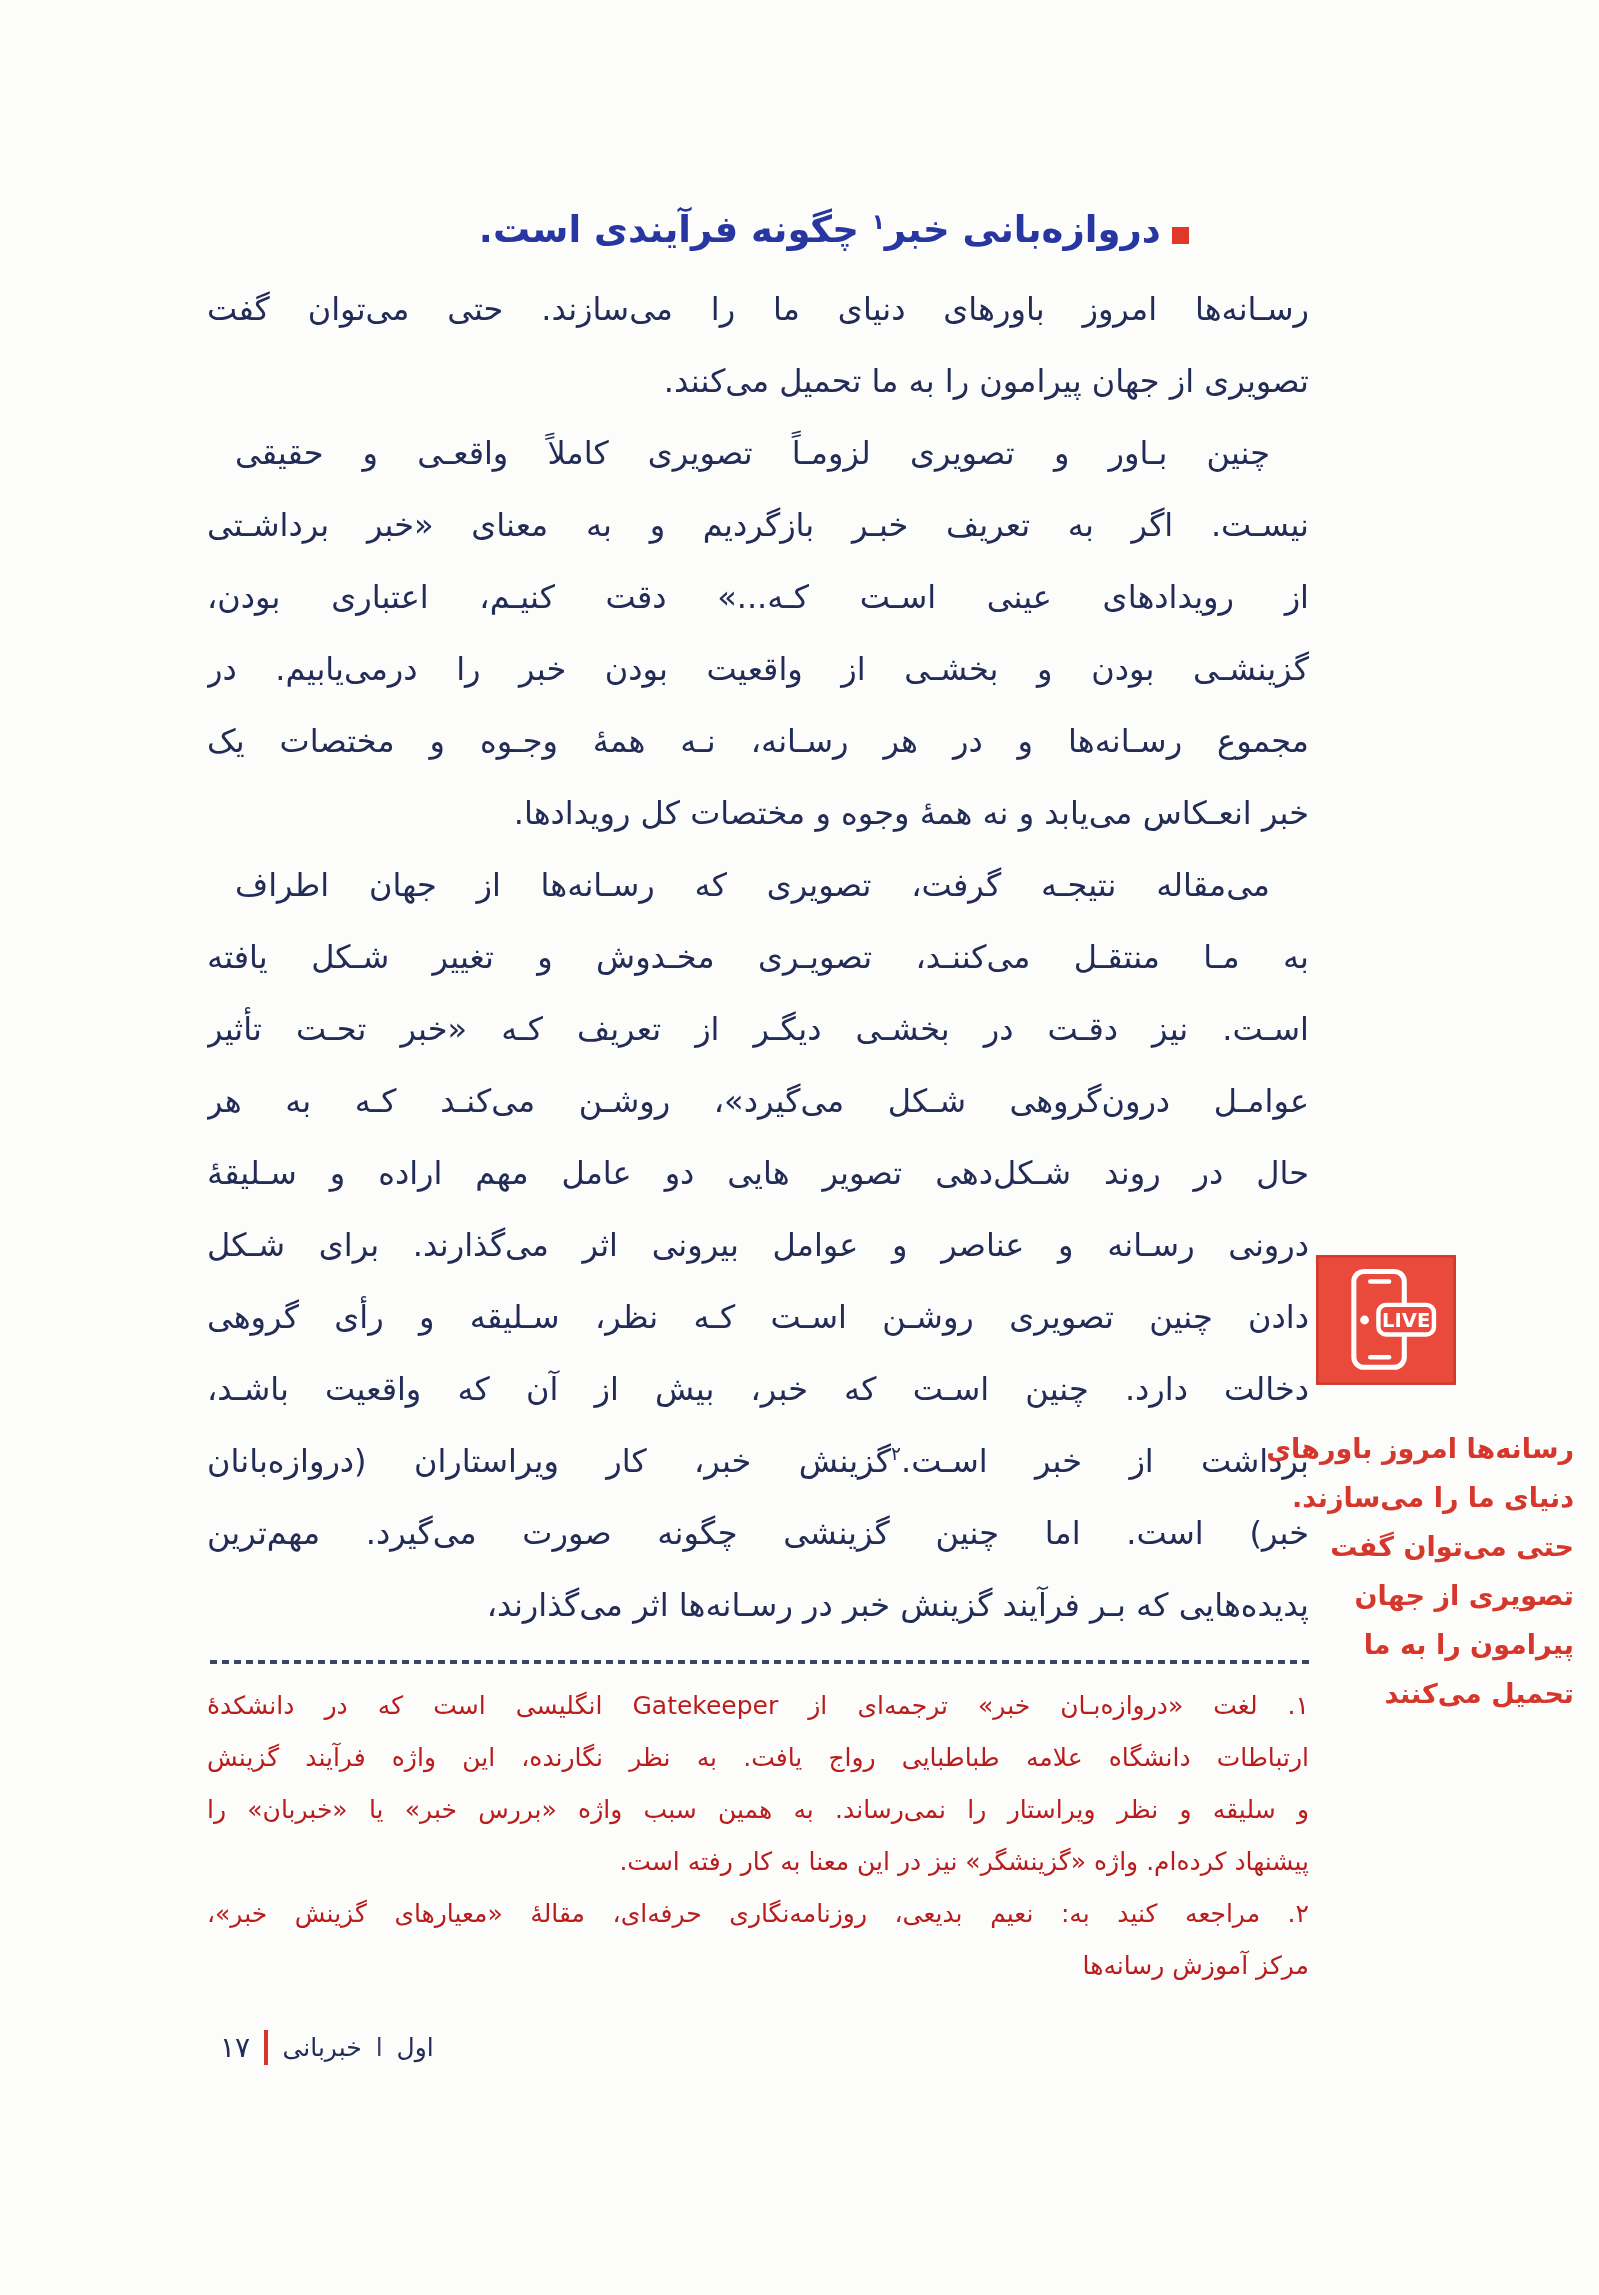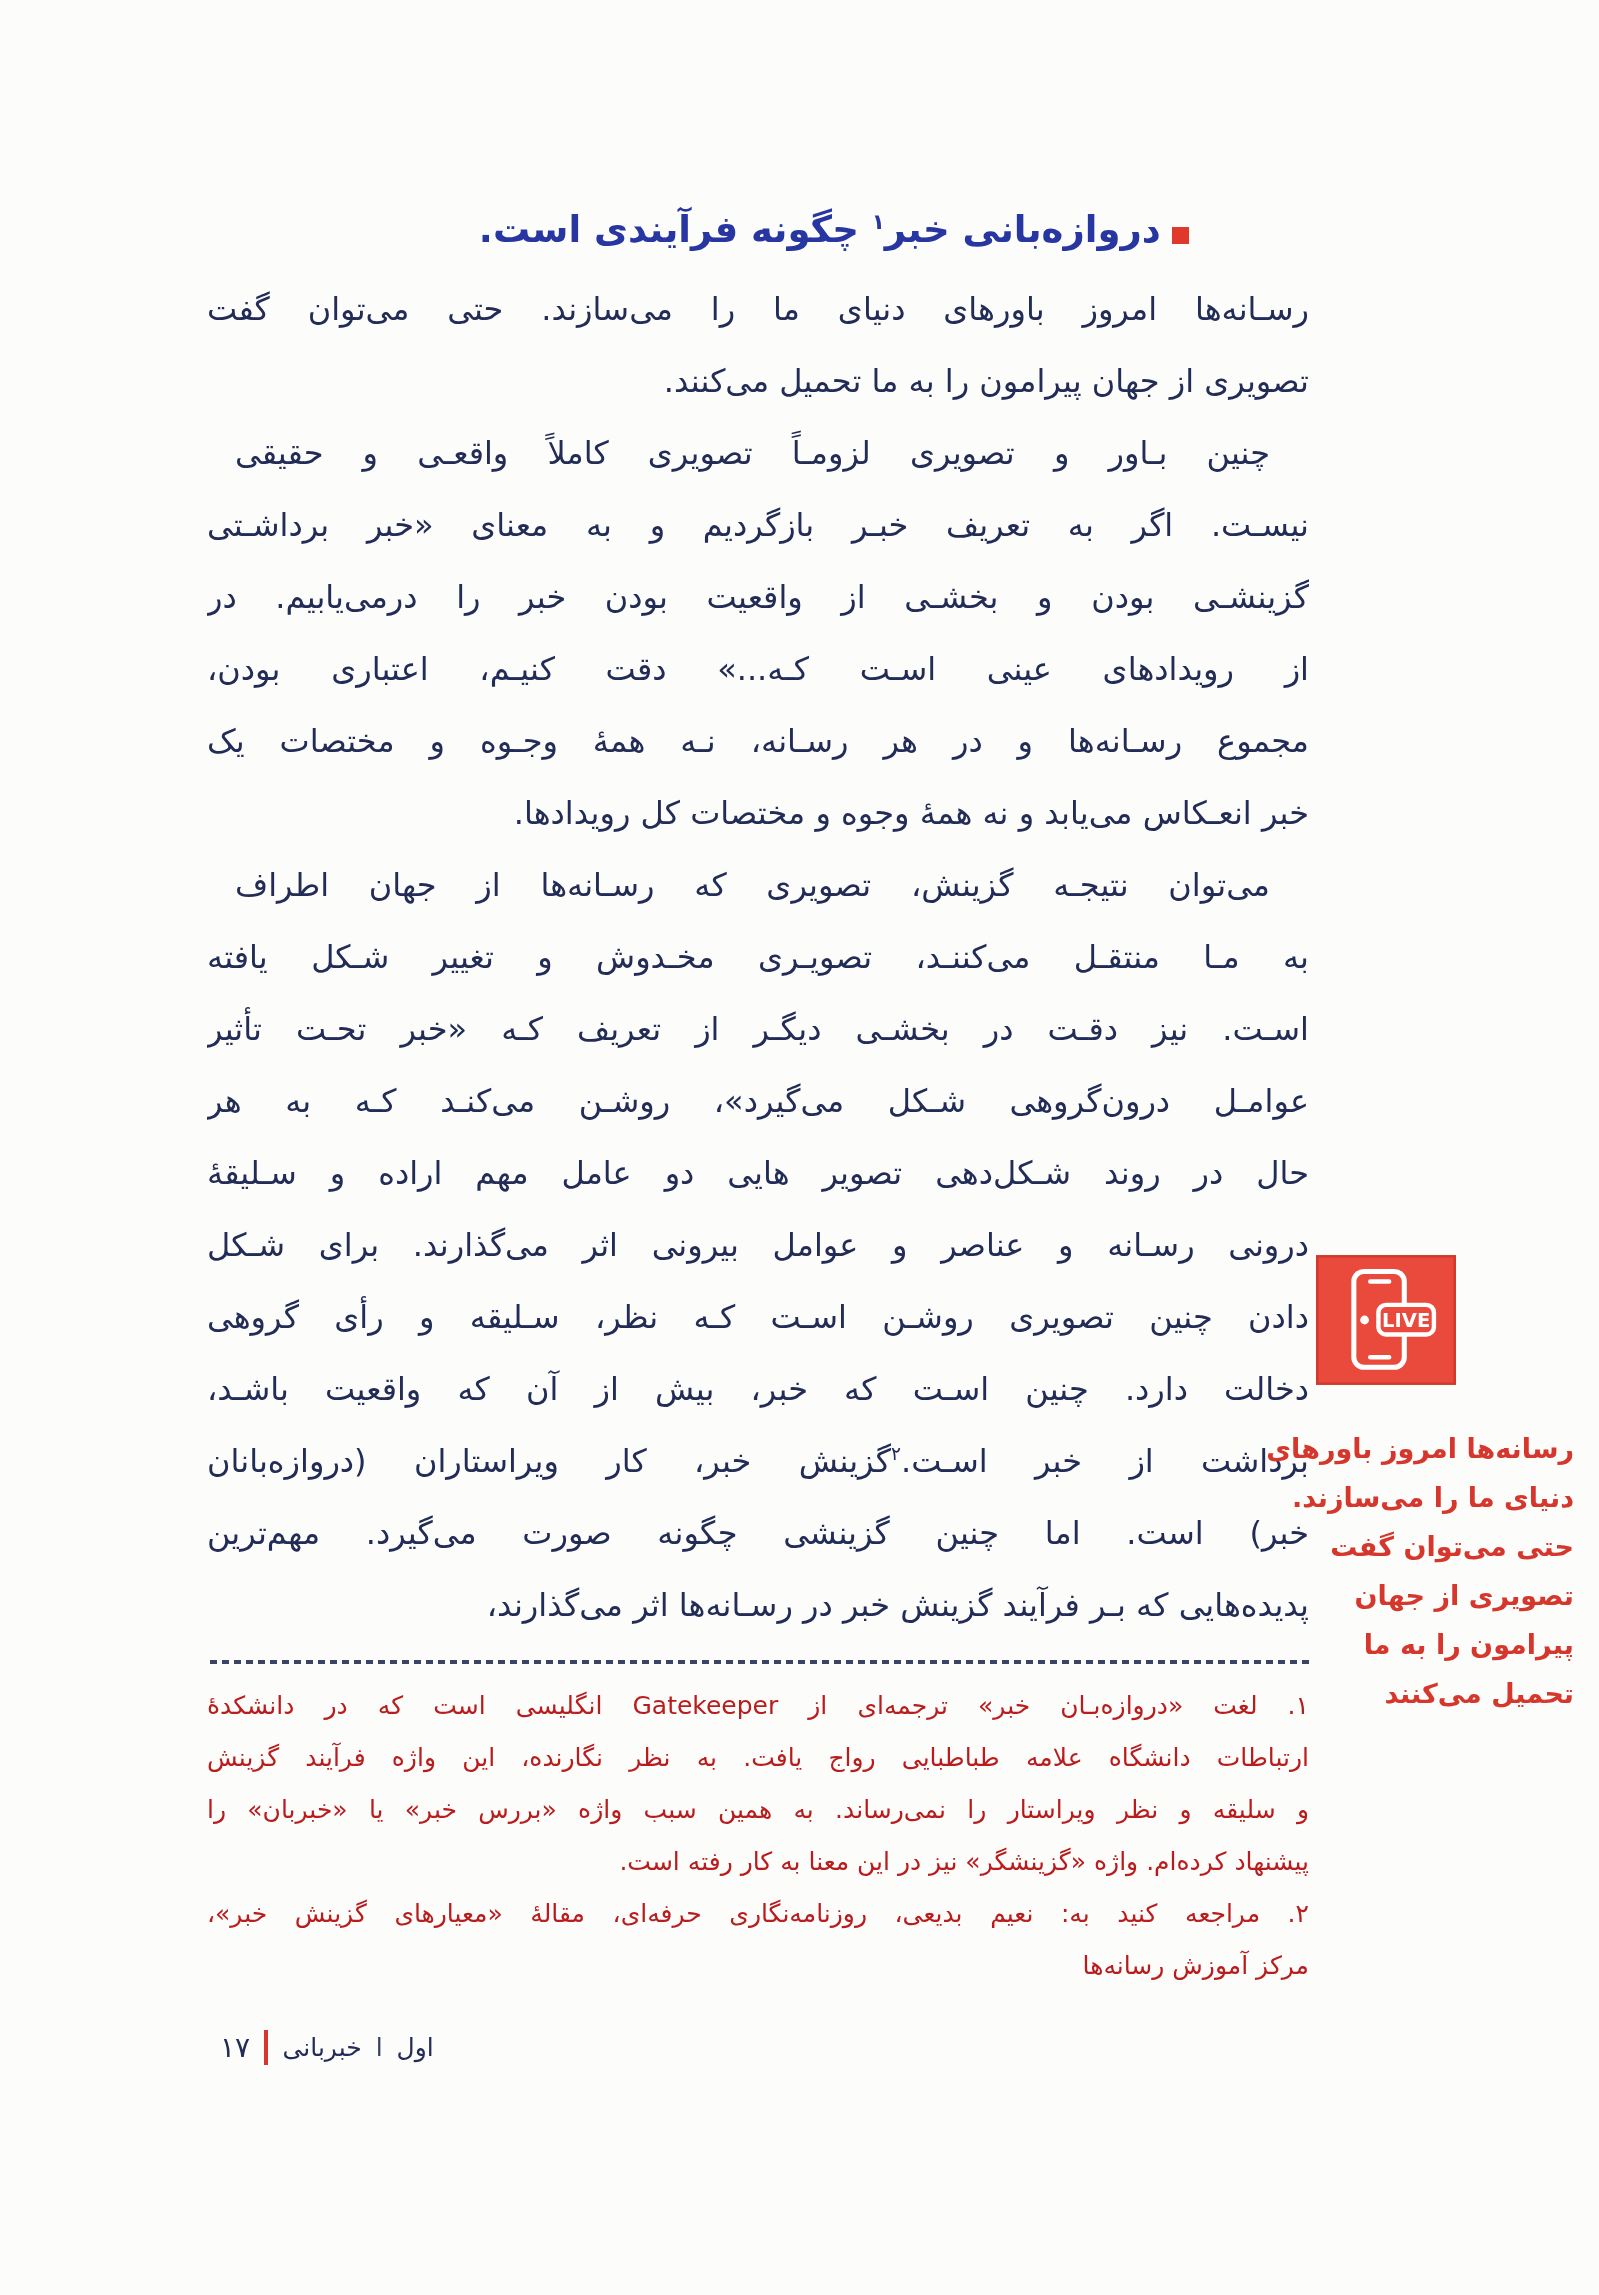--- a/index.html
+++ b/index.html
@@ -64,25 +64,25 @@
   <div class="heading">
     <span class="bullet"></span>
     <span>دروازه‌بانی خبر<sup>۱</sup> چگونه فرآیندی است.</span>
   </div>
 
   <div class="body-text" id="body-lines">
       <div class="line">رسـانه‌ها امروز باورهای دنیای ما را می‌سازند. حتی می‌توان گفت</div>
       <div class="line last">تصویری از جهان پیرامون را به ما تحمیل می‌کنند.</div>
       <div class="line indent">چنین بـاور و تصویری لزومـاً تصویری کاملاً واقعـی و حقیقی</div>
       <div class="line">نیسـت. اگر به تعریف خبـر بازگردیم و به معنای «خبر برداشـتی</div>
+      <div class="line">از رویدادهای عینی اسـت کـه...» دقت کنیـم، اعتباری بودن،</div>
       <div class="line">گزینشـی بودن و بخشـی از واقعیت بودن خبر را درمی‌یابیم. در</div>
-      <div class="line">از رویدادهای عینی اسـت کـه...» دقت کنیـم، اعتباری بودن،</div>
       <div class="line">مجموع رسـانه‌ها و در هر رسـانه، نـه همهٔ وجـوه و مختصات یک</div>
       <div class="line last">خبر انعـکاس می‌یابد و نه همهٔ وجوه و مختصات کل رویدادها.</div>
-      <div class="line indent">می‌توان نتیجـه گزینش، تصویری که رسـانه‌ها از جهان اطراف</div>
+      <div class="line indent">می‌مقاله نتیجـه گرفت، تصویری که رسـانه‌ها از جهان اطراف</div>
       <div class="line">به مـا منتقـل می‌کننـد، تصویـری مخـدوش و تغییر شـکل یافته</div>
       <div class="line">اسـت. نیز دقـت در بخشـی دیگـر از تعریف کـه «خبر تحـت تأثیر</div>
       <div class="line">عوامـل درون‌گروهی شـکل می‌گیرد»، روشـن می‌کنـد کـه به هر</div>
       <div class="line">حال در روند شـکل‌دهی تصویر هایی دو عامل مهم اراده و سـلیقهٔ</div>
       <div class="line">درونی رسـانه و عناصر و عوامل بیرونی اثر می‌گذارند. برای شـکل</div>
       <div class="line">دادن چنین تصویری روشـن اسـت کـه نظر، سـلیقه و رأی گروهی</div>
       <div class="line">دخالت دارد. چنین اسـت که خبر، بیش از آن که واقعیت باشـد،</div>
       <div class="line">برداشت از خبر اسـت.<sup>۲</sup>گزینش خبر، کار ویراستاران (دروازه‌بانان</div>
       <div class="line">خبر) است. اما چنین گزینشی چگونه صورت می‌گیرد. مهم‌ترین</div>
       <div class="line last">پدیده‌هایی که بـر فرآیند گزینش خبر در رسـانه‌ها اثر می‌گذارند،</div>

